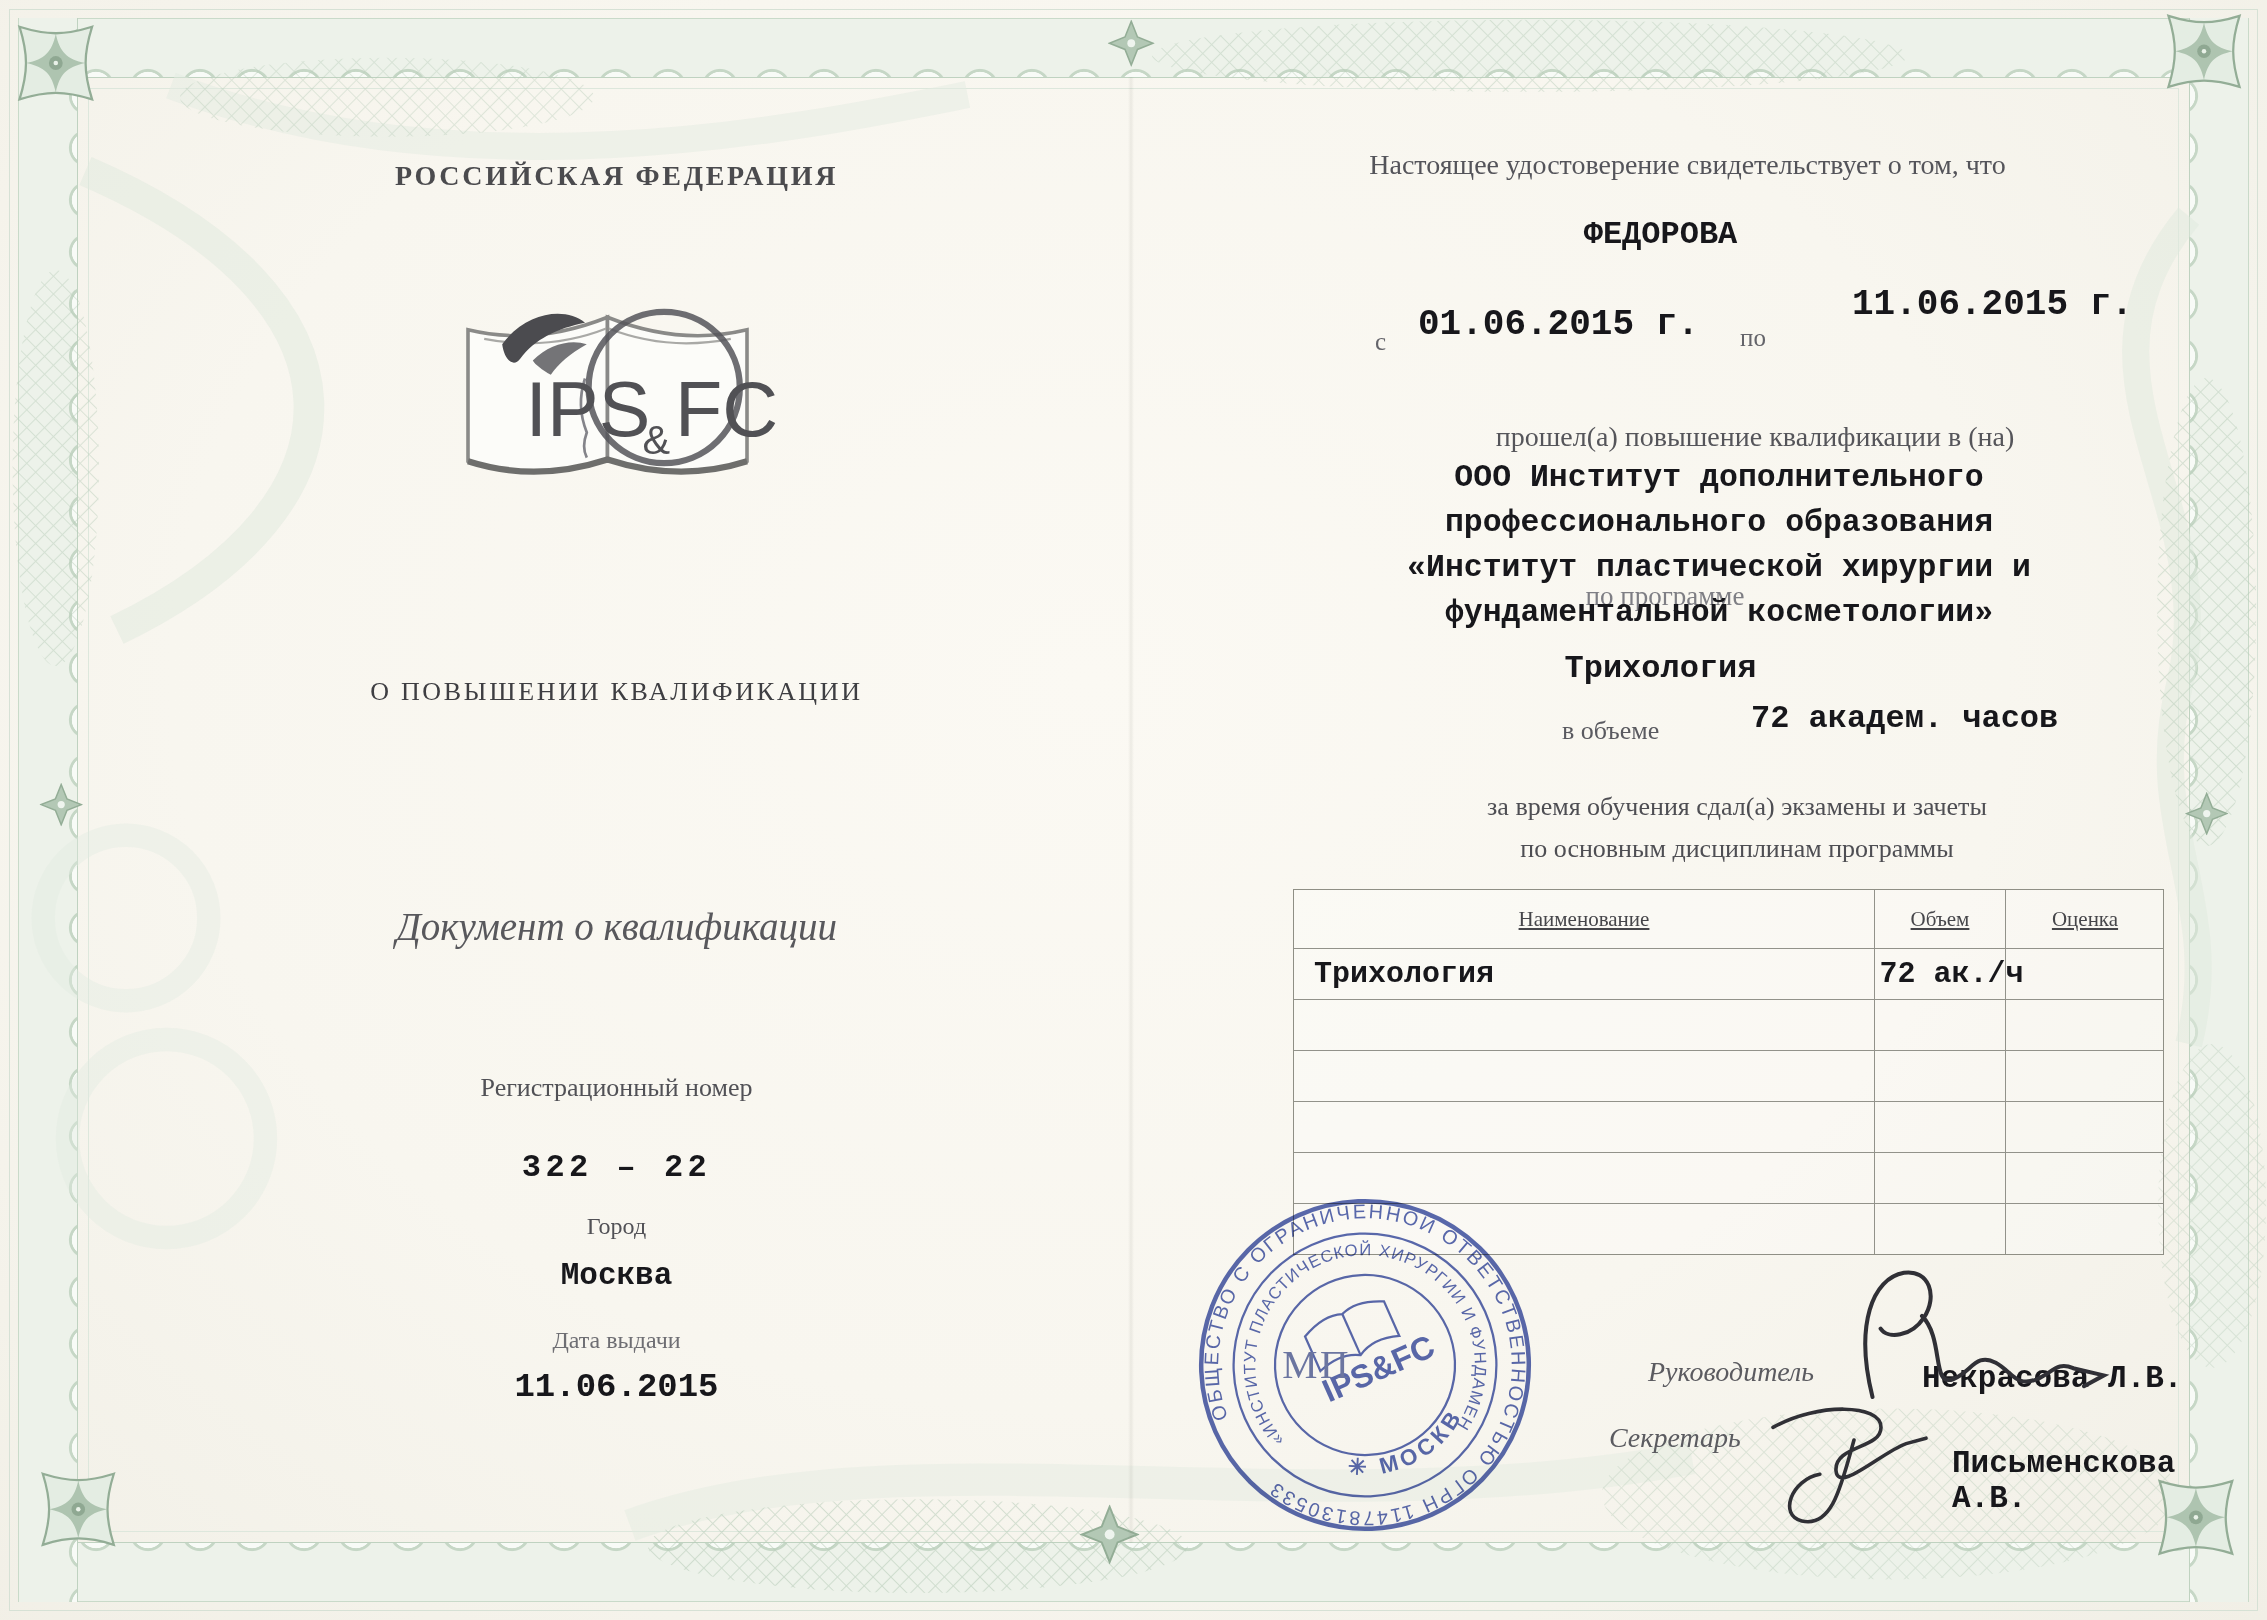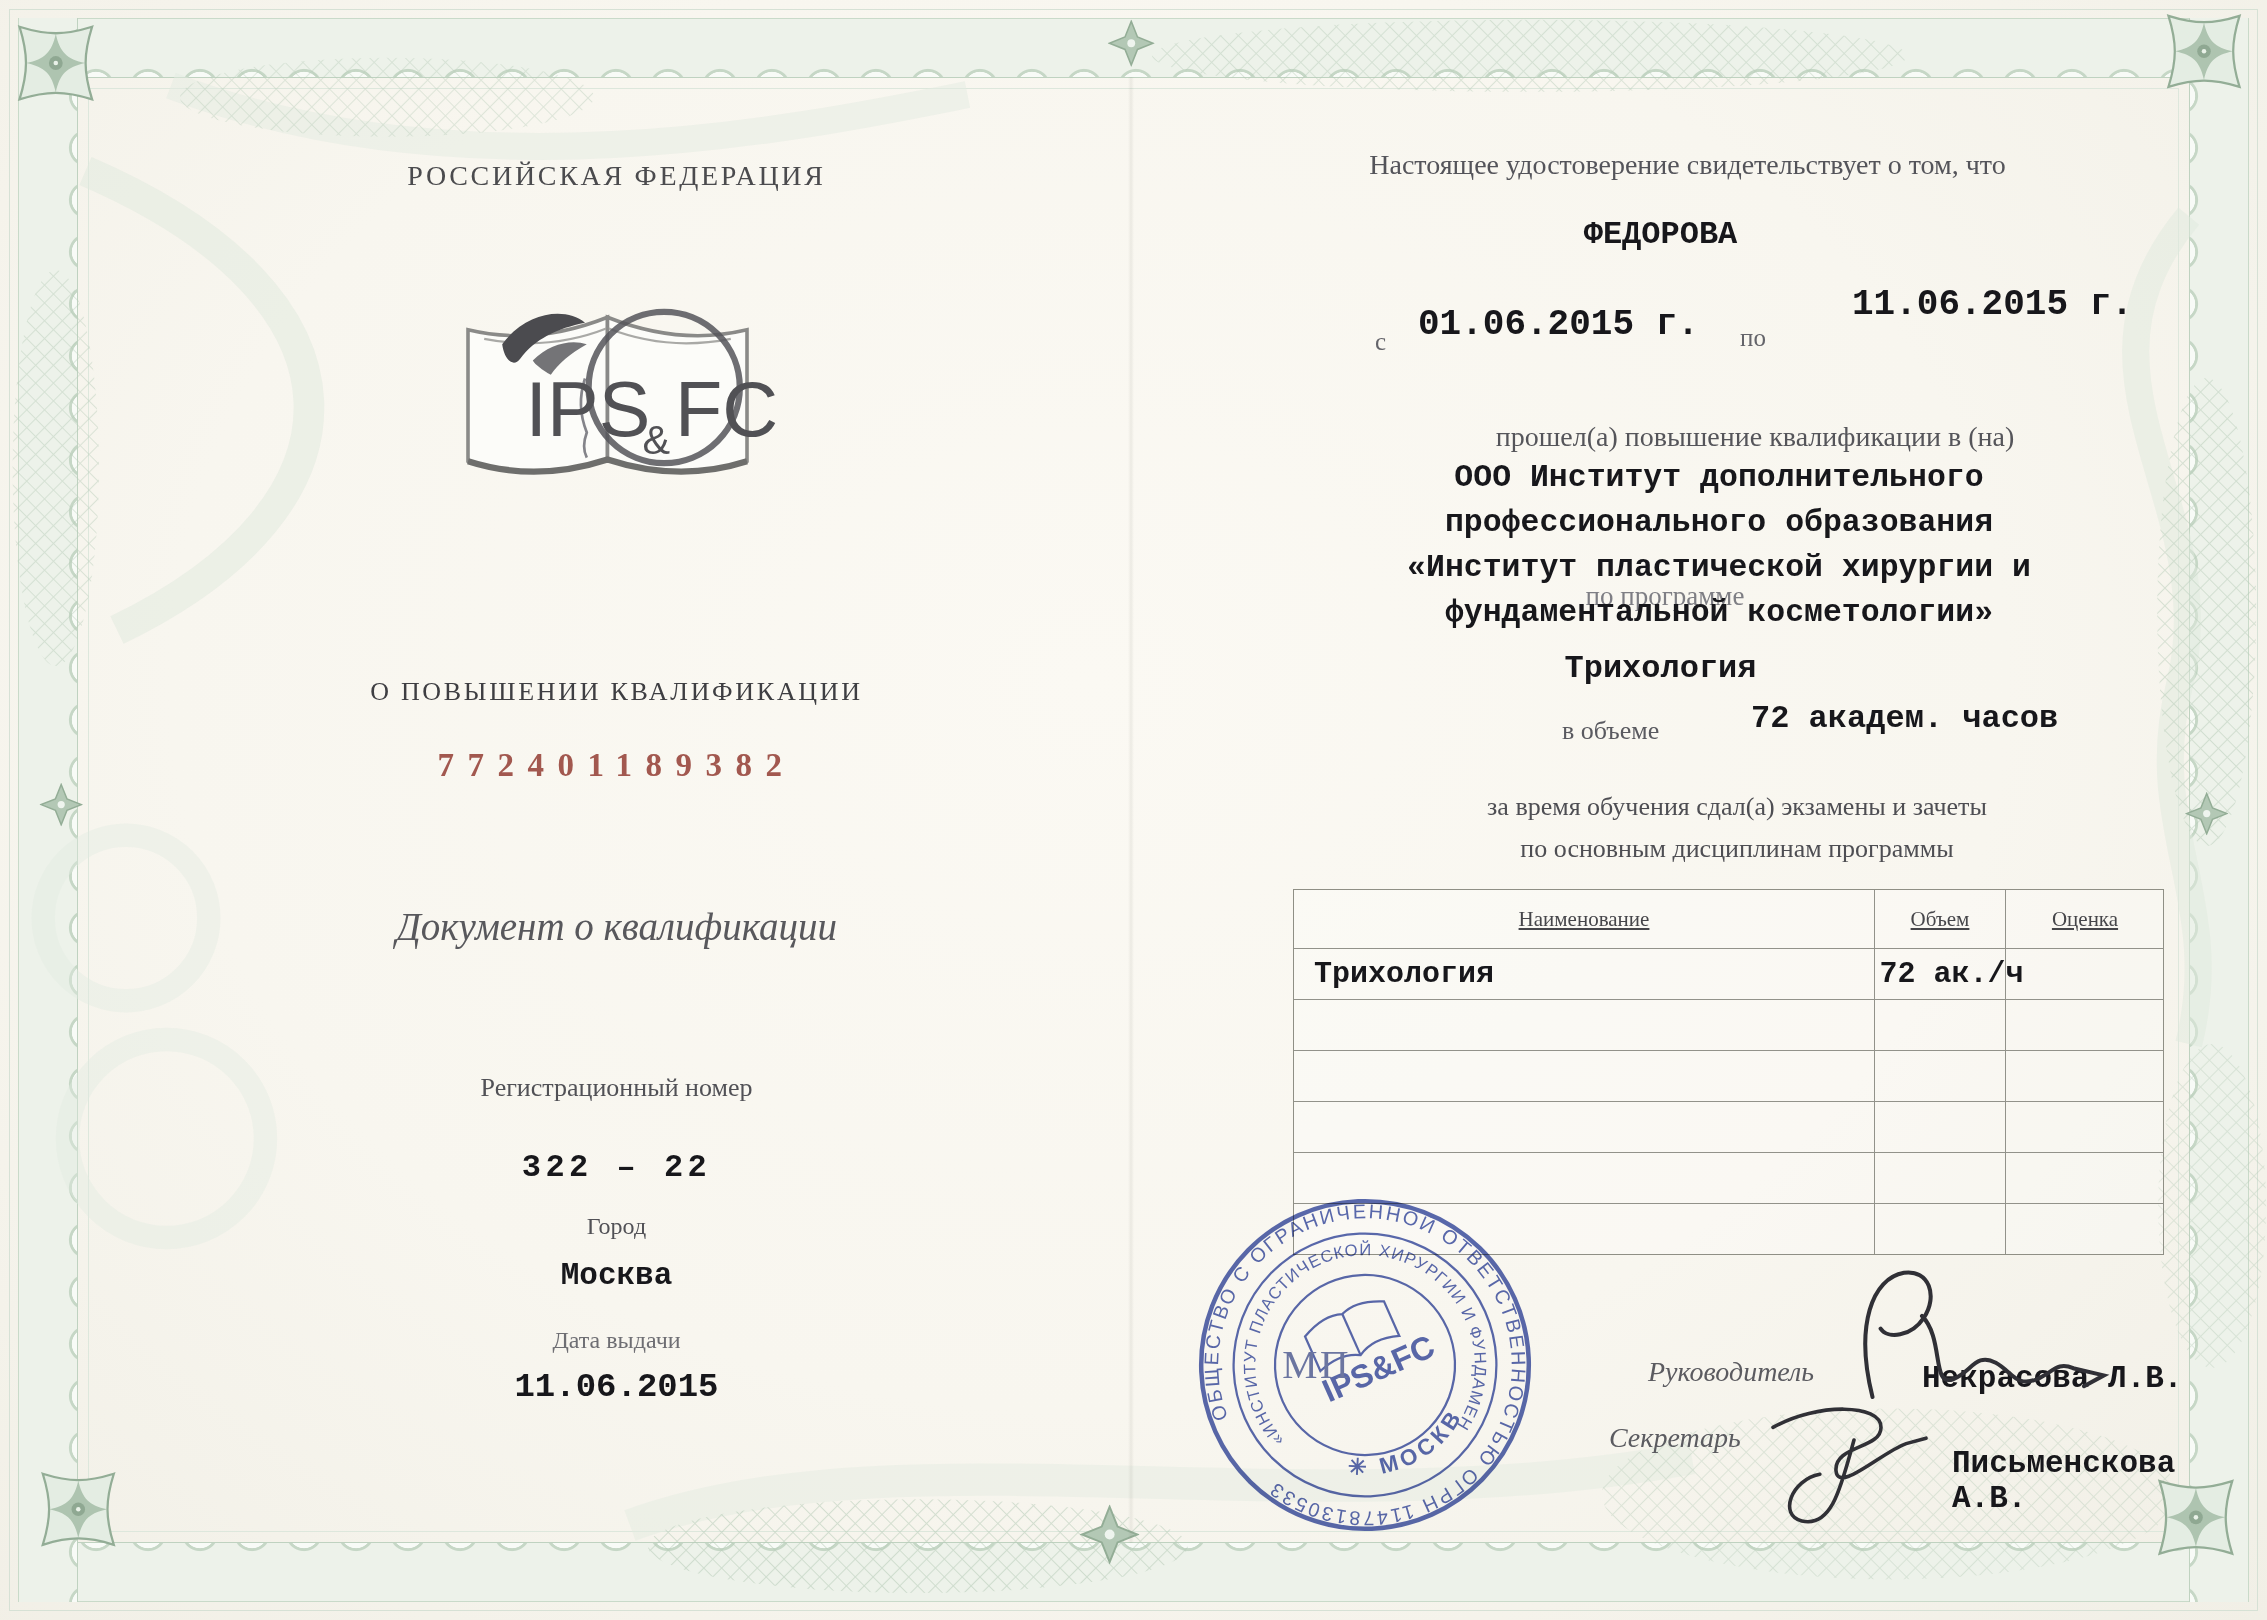--- a/index.html
+++ b/index.html
@@ -26,21 +26,21 @@
     background-image:radial-gradient(circle at -18% 50%, #f8fbf7 15.3px, #c6d7c6 16px 18px, rgba(255,255,255,0) 19px);}
   .fold{position:absolute; left:1128px; top:77px; bottom:77px; width:6.3px; pointer-events:none;
     background:linear-gradient(90deg, rgba(0,0,0,0) 0%, rgba(110,110,95,.10) 50%, rgba(0,0,0,0) 100%);}
   #deco{position:absolute; inset:0; pointer-events:none;}
   
   .abs{position:absolute;}
   .ctr{text-align:center;}
   .serif-label{font-family:"Liberation Serif", serif; color:#55555a;}
   .mono{font-family:"Liberation Mono","DejaVu Sans Mono",monospace; font-weight:bold; color:#17171b;}
   
-  .country{left:153px; width:927px; top:160px; font-size:28px; letter-spacing:2.7px; color:#4b4b4e;}
+  .country{left:153px; width:927px; top:160px; font-size:28px; letter-spacing:2.7px; color:#4b4b4e;font-weight:bold;}
   .title{left:153px; width:927px; top:565px; font-size:70px; letter-spacing:2.7px; color:#39393d;}
   .subtitle{left:153px; width:927px; top:677px; font-size:26px; letter-spacing:2.7px; color:#3e3e42;}
   .blank-number{left:153px; width:927px; top:747px; font-size:33px; letter-spacing:13.5px; font-weight:600;}
   .doc-kind{left:153px; width:927px; top:904px; font-size:39px; font-style:italic; color:#58585c;}
   .reg-label{left:153px; width:927px; top:1073px; font-size:26px; color:#515156;}
   .reg-number{left:153px; width:927px; top:1149px; font-size:32px; letter-spacing:4.5px;}
   .city-label{left:153px; width:927px; top:1213px; font-size:24px; color:#515156;}
   .city-value{left:153px; width:927px; top:1258px; font-size:31px;}
   .date-label{left:153px; width:927px; top:1327px; font-size:24px; color:#6e6e73;}
   .date-value{left:153px; width:927px; top:1368px; font-size:34px;}
@@ -153,21 +153,20 @@
     <path d="M58,70 C84,34 128,28 150,46 C120,52 94,64 78,86 C70,97 60,86 58,70 Z" fill="#4b4b4f"></path>
     <path d="M92,88 C110,70 134,64 152,70 C134,80 120,92 112,104 C102,98 95,93 92,88 Z" fill="#5c5c60" opacity=".85"></path>
     <path d="M150,108 Q140,138 152,168 Q146,184 152,196" fill="none" stroke="#84848a" stroke-width="3"></path>
 
     <text x="84" y="172" font-family="Liberation Sans, sans-serif" font-size="86" fill="#515155">IPS</text>
     <text x="214" y="192" font-family="Liberation Sans, sans-serif" font-size="46" fill="#515155">&amp;</text>
     <text x="250" y="172" font-family="Liberation Sans, sans-serif" font-size="86" fill="#515155">FC</text>
   </svg>
 
   <div class="abs ctr subtitle">О ПОВЫШЕНИИ КВАЛИФИКАЦИИ</div>
-  <div class="abs ctr blank-number" style="color:#a2584f;">772401189382</div>
   <div class="abs ctr doc-kind">Документ о квалификации</div>
   <div class="abs ctr serif-label reg-label">Регистрационный номер</div>
   <div class="abs ctr mono reg-number">322 – 22</div>
   <div class="abs ctr serif-label city-label">Город</div>
   <div class="abs ctr mono city-value">Москва</div>
   <div class="abs ctr serif-label date-label">Дата выдачи</div>
   <div class="abs ctr mono date-value">11.06.2015</div>
 
   <div class="abs ctr serif-label intro">Настоящее удостоверение свидетельствует о том, что</div>
   <div class="abs ctr mono surname">ФЕДОРОВА</div>

